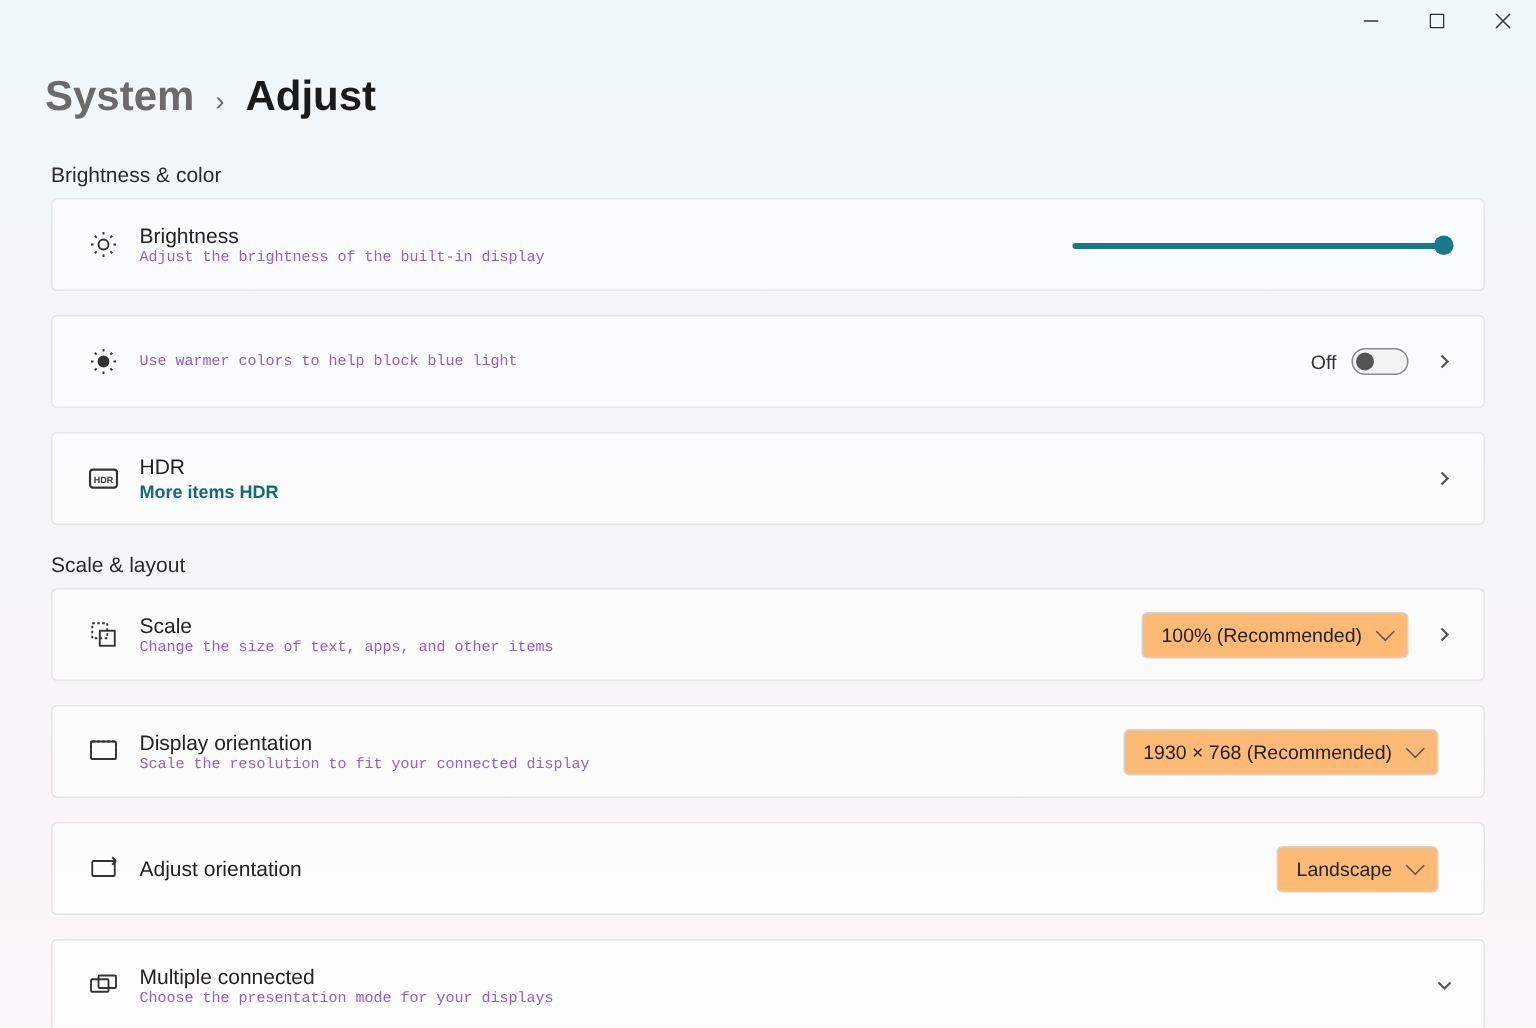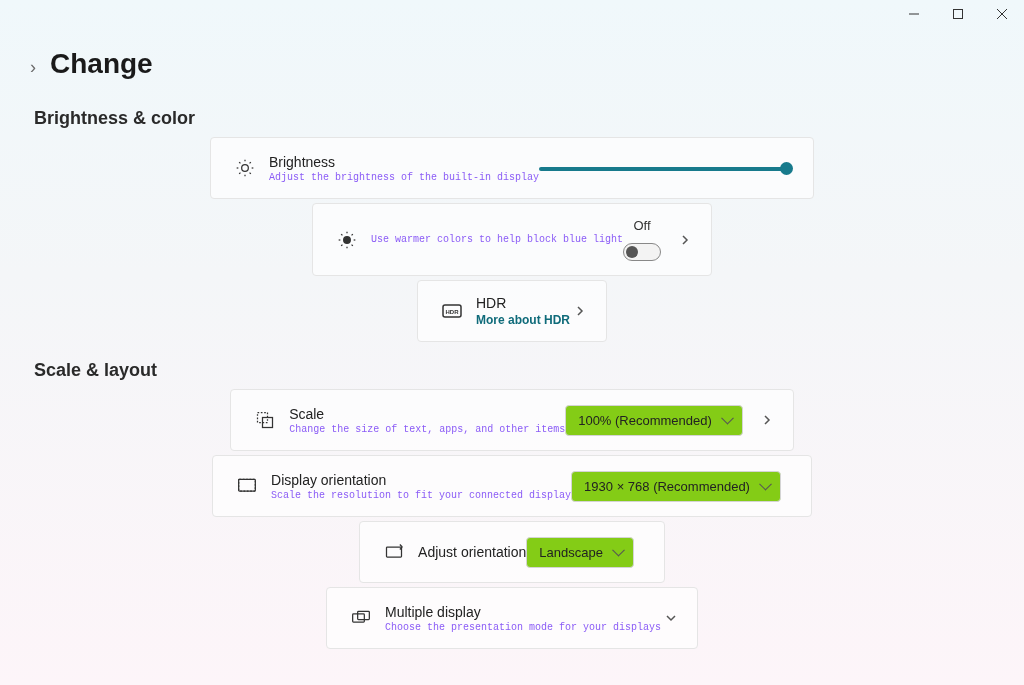--- a/index.html
+++ b/index.html
@@ -31,31 +31,30 @@
   padding: 48px 30px 10px 30px;
   display: flex;
   align-items: baseline;
   gap: 14px;
   font-size: 28px;
 }
 .breadcrumb .parent { color: #6b6b6b; font-weight: 600; }
 .breadcrumb .chev { color: #6b6b6b; font-size: 18px; }
 .breadcrumb .current { color: #1a1a1a; font-weight: 600; }
 .section-label {
-  font-size: 18px;
-  font-weight: 700;
+  font-size: 14px;
+  font-weight: 400;
   color: #2a2a2a;
   margin: 18px 34px 8px 34px;
 }
 .cards {
   margin: 0 34px;
   display: flex;
   flex-direction: column;
-  gap: 4px;
-  align-items: center;
+  gap: 16px;
 }
 .card {
   background: rgba(255,255,255,0.65);
   border: 1px solid #e5e5e5;
   border-radius: 4px;
   display: flex;
   align-items: center;
   padding: 14px 16px;
   min-height: 62px;
 }
@@ -93,21 +92,21 @@
 }
 .slider-thumb {
   position: absolute;
   right: -4px;
   top: 3px;
   width: 13px;
   height: 13px;
   border-radius: 50%;
   background: #177a8c;
 }
-.toggle-wrap { display: flex; align-items: center; gap: 10px; margin-right: 14px; flex-direction: column; }
+.toggle-wrap { display: flex; align-items: center; gap: 10px; margin-right: 14px; }
 .toggle-label { font-size: 13px; color: #333; }
 .toggle {
   width: 38px;
   height: 18px;
   border: 1px solid #888;
   border-radius: 10px;
   background: #f3f3f3;
   position: relative;
 }
 .toggle-knob {
@@ -122,21 +121,21 @@
 .chevron {
   width: 20px;
   display: flex;
   align-items: center;
   justify-content: center;
   color: #555;
   flex-shrink: 0;
 }
 .select {
   border: 1px solid #d4d4d4;
-  background: #84cc16;
+  background: #fdba74;
   border-radius: 4px;
   padding: 7px 30px 7px 12px;
   font-size: 13px;
   color: #222;
   position: relative;
   margin-right: 14px;
   cursor: pointer;
 }
 .select::after {
   content: "";
@@ -168,22 +167,23 @@
   </div>
   <div class="window-btn">
     <svg width="10" height="10" viewBox="0 0 10 10" fill="none">
         <line x1="0" y1="0" x2="10" y2="10" stroke-width="1"></line>
         <line x1="10" y1="0" x2="0" y2="10" stroke-width="1"></line>
       </svg>
   </div>
 </div>
 
 <div class="breadcrumb">
+  <span class="parent">System</span>
   <span class="chev">›</span>
-  <span class="current">Change</span>
+  <span class="current">Adjust</span>
 </div>
 
 <div class="section-label">Brightness &amp; color</div>
 
 <div class="cards">
   <div class="card">
     <div class="icon-slot">
       <svg width="20" height="20" viewBox="0 0 24 24" fill="none" stroke-width="1.5">
           <circle cx="12" cy="12" r="4"></circle>
           <line x1="12" y1="2" x2="12" y2="4"></line>
@@ -238,21 +238,21 @@
 
   <div class="card">
     <div class="icon-slot">
       <svg width="20" height="14" viewBox="0 0 20 14" fill="none" stroke-width="1.5">
           <rect x="1" y="1" width="18" height="12" rx="2"></rect>
           <text x="10" y="10" font-size="6" text-anchor="middle" fill="currentColor" stroke="none" font-weight="bold">HDR</text>
         </svg>
     </div>
     <div class="label-col">
       <span class="title">HDR</span>
-      <span class="link">More about HDR</span>
+      <span class="link">More items HDR</span>
     </div>
     <div class="chevron">
       <svg width="12" height="12" viewBox="0 0 12 12" fill="none">
           <path d="M4 2 L8 6 L4 10" stroke-width="1.5"></path>
         </svg>
     </div>
   </div>
 </div>
 
 <div class="section-label">Scale &amp; layout</div>
@@ -305,21 +305,21 @@
   </div>
 
   <div class="card">
     <div class="icon-slot">
       <svg width="20" height="20" viewBox="0 0 24 24" fill="none" stroke-width="1.5">
           <rect x="2" y="7" width="14" height="10" rx="1"></rect>
           <rect x="8" y="4" width="14" height="10" rx="1"></rect>
         </svg>
     </div>
     <div class="label-col">
-      <span class="title">Multiple display</span>
+      <span class="title">Multiple connected</span>
       <span class="desc">Choose the presentation mode for your displays</span>
     </div>
     <div class="chevron">
       <svg width="12" height="12" viewBox="0 0 12 12" fill="none">
           <path d="M2 4 L6 8 L10 4" stroke-width="1.5"></path>
         </svg>
     </div>
   </div>
 </div>
 

